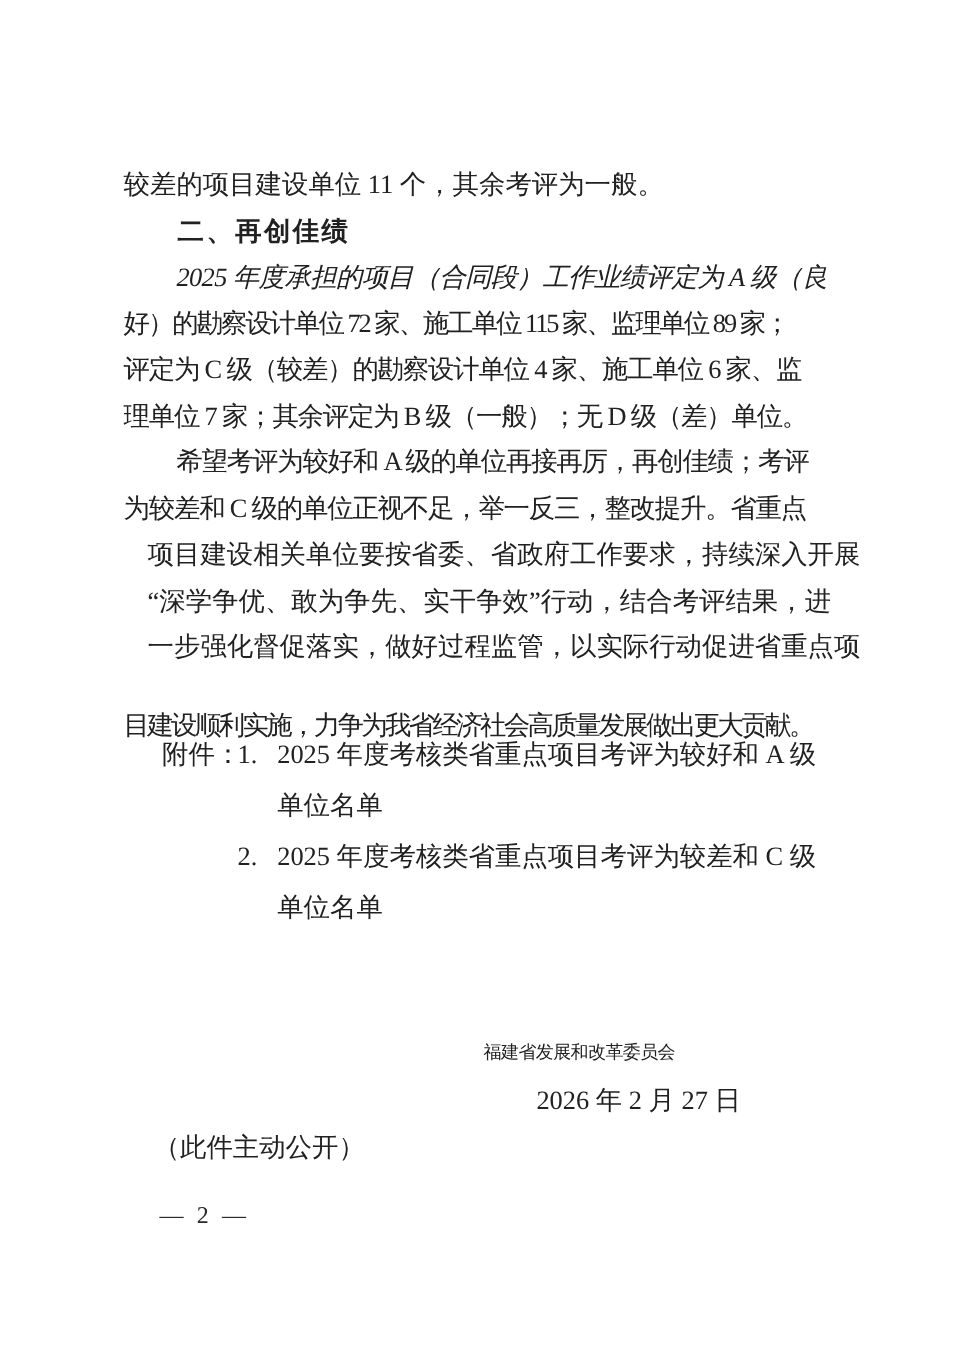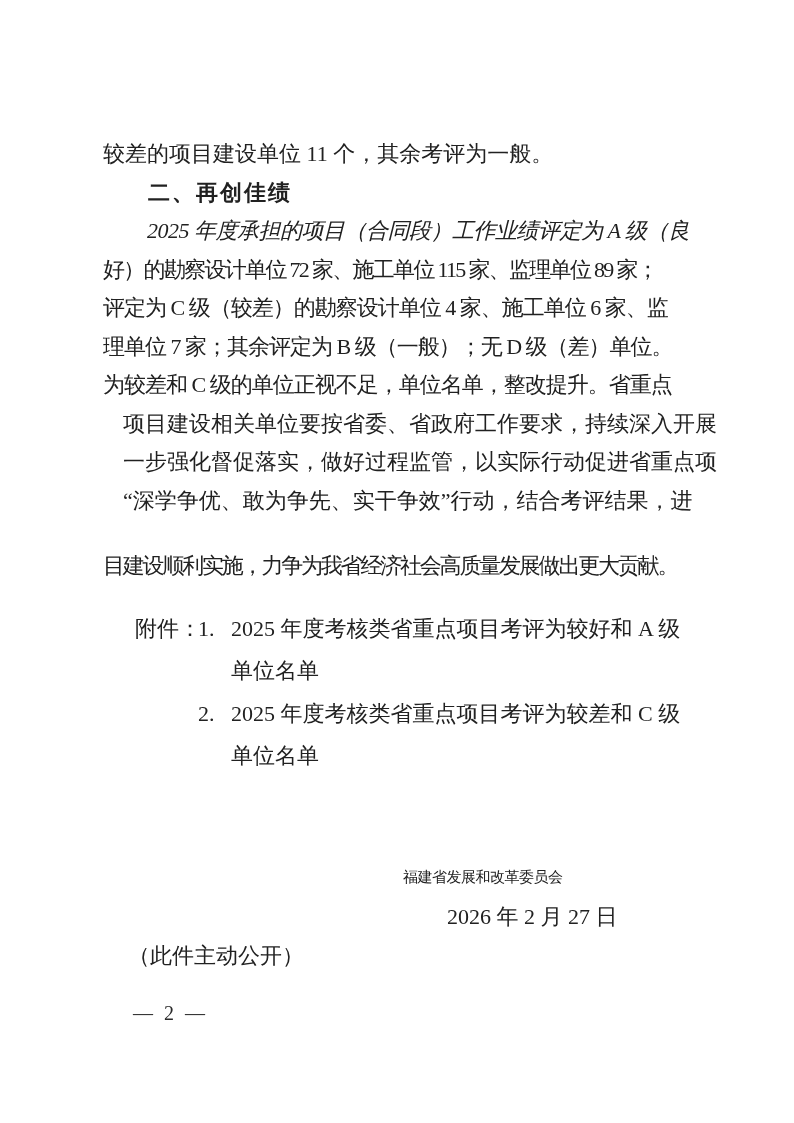--- a/index.html
+++ b/index.html
@@ -76,24 +76,25 @@
 
   <main class="body-text">
     <div class="line">较差的项目建设单位 11 个，其余考评为一般。</div>
     <div class="line heading">二、再创佳绩</div>
 
     <div class="line ind s05">2025 年度承担的项目（合同段）工作业绩评定为 A 级（良</div>
     <div class="line s17">好）的勘察设计单位 72 家、施工单位 115 家、监理单位 89 家；</div>
     <div class="line s10">评定为 C 级（较差）的勘察设计单位 4 家、施工单位 6 家、监</div>
     <div class="line s10">理单位 7 家；其余评定为 B 级（一般）；无 D 级（差）单位。</div>
 
-    <div class="line s10">为较差和 C 级的单位正视不足，单位名单，整改提升。省重点</div>
+    <div class="line ind s10">希望考评为较好和 A 级的单位再接再厉，再创佳绩；考评</div>
+    <div class="line s10">为较差和 C 级的单位正视不足，举一反三，整改提升。省重点</div>
     <div class="line fill">项目建设相关单位要按省委、省政府工作要求，持续深入开展</div>
+    <div class="line fill">“深学争优、敢为争先、实干争效”行动，结合考评结果，进</div>
     <div class="line fill">一步强化督促落实，做好过程监管，以实际行动促进省重点项</div>
-    <div class="line fill">“深学争优、敢为争先、实干争效”行动，结合考评结果，进</div>
     <div class="line s22">目建设顺利实施，力争为我省经济社会高质量发展做出更大贡献。</div>
   </main>
 
   <section class="attachment">
     <div class="att-label att-line">附件：</div>
     <div class="att-no-1 att-line">1.</div>
     <div class="att-txt-1">
       <div class="att-line">2025 年度考核类省重点项目考评为较好和 A 级</div>
       <div class="att-line">单位名单</div>
     </div>

